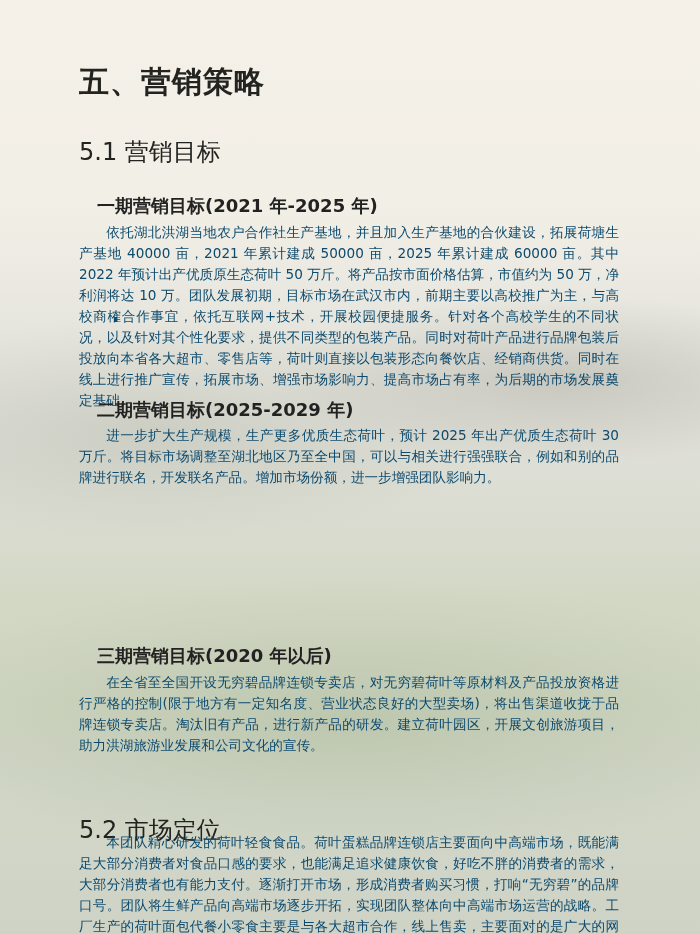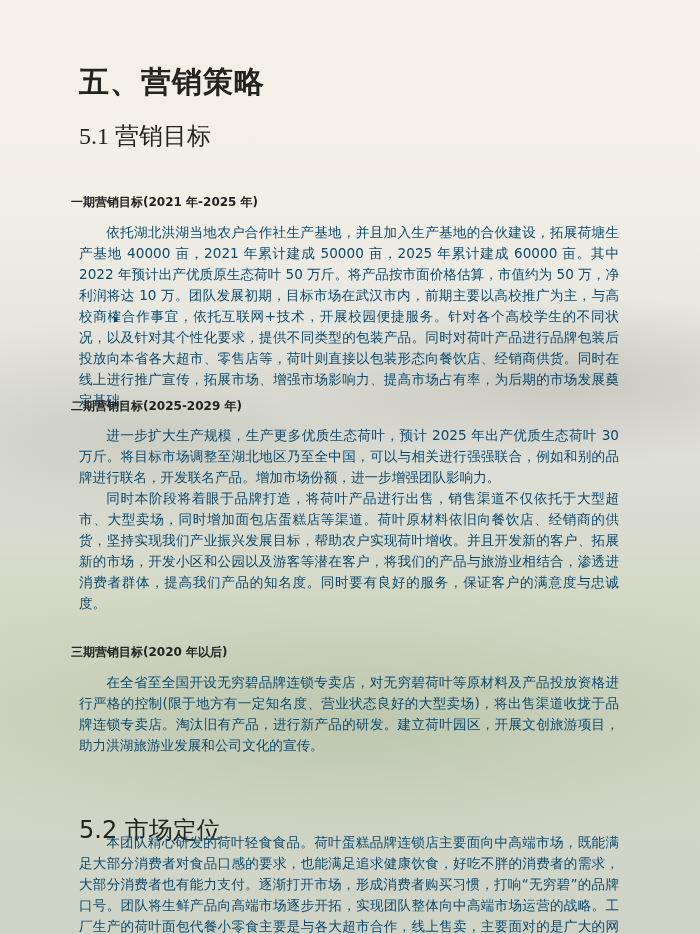--- a/index.html
+++ b/index.html
@@ -17,21 +17,21 @@
   }
   .page { position:absolute; left:0; top:0; width:672px; height:934px;margin-top:44px; }
   .h1 {
     position:absolute; left:79px; top:18px;
     font-size:30px; font-weight:bold; letter-spacing:1px; color:#232320;
   }
   .h2 {
     position:absolute; left:79px; font-size:24px; color:#232320;
   }
   .h3 {
-    position:absolute; left:71px; font-size:12px; font-weight:bold; color:#222;
+    position:absolute; left:97px; font-size:18px; font-weight:bold; color:#222;
   }
   .para {
     position:absolute; left:79px; width:540px;
     font-size:13.6px; line-height:21px; color:#0c4a6e;
     text-indent:2em; text-align:justify; margin:0;
   }
   .pagenum {
     position:absolute; left:0; width:700px; top:914px; text-align:center;
     font-size:14px; color:#333;padding-left:10px;
   }
@@ -41,28 +41,27 @@
   }
   .weibo-icon { width:26px; height:20px; display:inline-block; }
 </style>
 </head>
 <body>
 
 <div class="page">
 
   <div class="h1">五、营销策略</div>
 
-  <div class="h2" style="top:76px;font-family:Liberation Serif, serif;">5.1 营销目标</div>
+  <div class="h2" style="top:92px;">5.1 营销目标</div>
 
   <div class="h3" style="top:150px;">一期营销目标(2021 年-2025 年)</div>
   <p class="para" style="top:178px;">依托湖北洪湖当地农户合作社生产基地，并且加入生产基地的合伙建设，拓展荷塘生产基地 40000 亩，2021 年累计建成 50000 亩，2025 年累计建成 60000 亩。其中 2022 年预计出产优质原生态荷叶 50 万斤。将产品按市面价格估算，市值约为 50 万，净利润将达 10 万。团队发展初期，目标市场在武汉市内，前期主要以高校推广为主，与高校商榷合作事宜，依托互联网+技术，开展校园便捷服务。针对各个高校学生的不同状况，以及针对其个性化要求，提供不同类型的包装产品。同时对荷叶产品进行品牌包装后投放向本省各大超市、零售店等，荷叶则直接以包装形态向餐饮店、经销商供货。同时在线上进行推广宣传，拓展市场、增强市场影响力、提高市场占有率，为后期的市场发展奠定基础。</p>
 
   <div class="h3" style="top:354px;">二期营销目标(2025-2029 年)</div>
   <p class="para" style="top:381px;">进一步扩大生产规模，生产更多优质生态荷叶，预计 2025 年出产优质生态荷叶 30 万斤。将目标市场调整至湖北地区乃至全中国，可以与相关进行强强联合，例如和别的品牌进行联名，开发联名产品。增加市场份额，进一步增强团队影响力。</p>
-  <p class="para" style="top:444px;">同时本阶段将着眼于品牌打造，将荷叶产品进行出售，销售渠道不仅依托于大型超市、大型卖场，同时增加面包店蛋糕店等渠道。荷叶原材料依旧向餐饮店、经销商的供货，坚持实现我们产业振兴发展目标，帮助农户实现荷叶增收。并且开发新的客户、拓展新的市场，开发小区和公园以及游客等潜在客户，将我们的产品与旅游业相结合，渗透进消费者群体，提高我们产品的知名度。同时要有良好的服务，保证客户的满意度与忠诚度。</p>
 
   <div class="h3" style="top:600px;">三期营销目标(2020 年以后)</div>
   <p class="para" style="top:628px;">在全省至全国开设无穷碧品牌连锁专卖店，对无穷碧荷叶等原材料及产品投放资格进行严格的控制(限于地方有一定知名度、营业状态良好的大型卖场)，将出售渠道收拢于品牌连锁专卖店。淘汰旧有产品，进行新产品的研发。建立荷叶园区，开展文创旅游项目，助力洪湖旅游业发展和公司文化的宣传。</p>
 
   <div class="h2" style="top:770px;">5.2 市场定位</div>
   <p class="para" style="top:788px;">本团队精心研发的荷叶轻食食品。荷叶蛋糕品牌连锁店主要面向中高端市场，既能满足大部分消费者对食品口感的要求，也能满足追求健康饮食，好吃不胖的消费者的需求，大部分消费者也有能力支付。逐渐打开市场，形成消费者购买习惯，打响“无穷碧”的品牌口号。团队将生鲜产品向高端市场逐步开拓，实现团队整体向中高端市场运营的战略。工厂生产的荷叶面包代餐小零食主要是与各大超市合作，线上售卖，主要面对的是广大的网购人群和日常采买的消费者，以此向下辐射到中低端市场，提高消费者对我们产品的接受度。为带动洪</p>
 
   <div class="pagenum">34</div>
 
   <div class="watermark">

